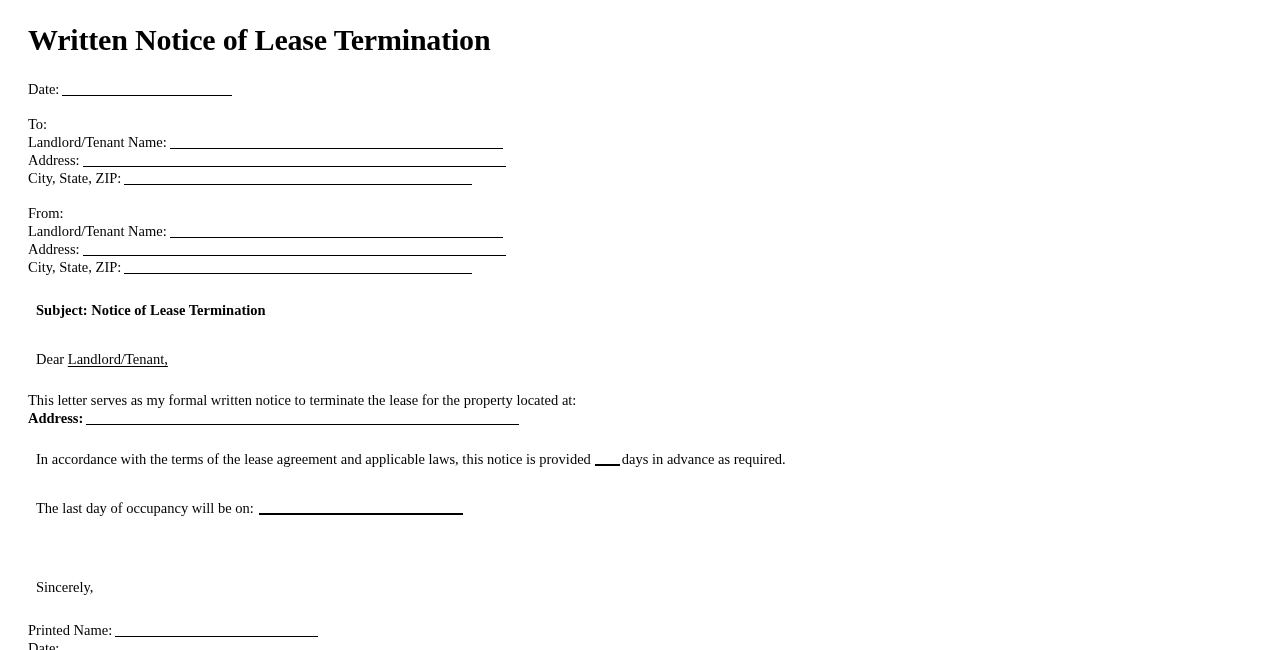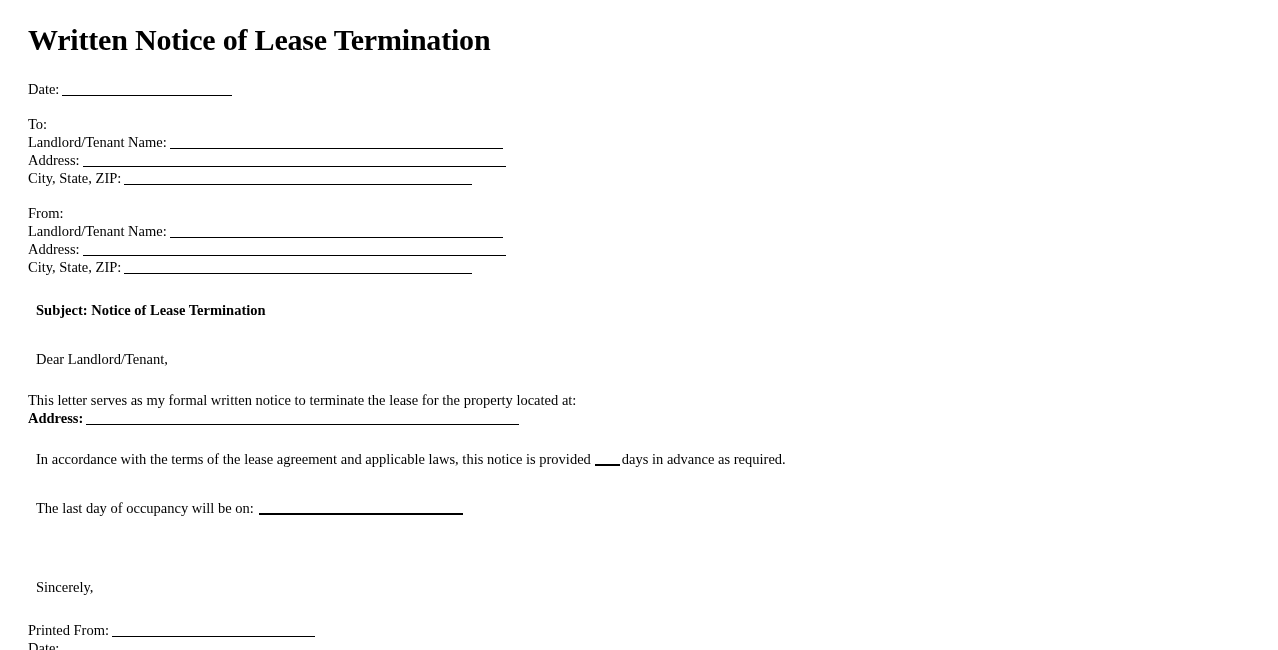--- a/index.html
+++ b/index.html
@@ -71,20 +71,21 @@
   .w-citystzip  { width: 348px; }
   .w-body-addr  { width: 433px; }
   .w-days       { width: 25px; vertical-align: -2px; margin-left: 4px; margin-right: 2px; }
   .w-lastday    { width: 204px; margin-left: 5px; }
   .w-contact    { width: 180px; margin-left: 5px; margin-right: 4px; }
   .w-signature  { width: 235px; }
   .w-printed    { width: 203px; }
   .w-date-bot   { width: 128px; }
 
   .underline-text {
+    text-decoration: underline;
     text-decoration-thickness: 1px;
     text-underline-offset: 2px;
   }
 </style>
 </head>
 <body>
 
 <div class="page">
   <div class="doc">
 
@@ -141,18 +142,18 @@
     <div class="spacer-sm"></div>
 
 
     <div class="spacer-sm"></div>
 
     <p class="para">Sincerely,</p>
 
     <div class="spacer-md"></div>
 
     <div class="block">
-      <p class="para"><span>Printed From:</span><span class="blank w-printed"></span></p>
+      <p class="para"><span>Printed Name:</span><span class="blank w-printed"></span></p>
       <p class="para"><span>Date:</span><span class="blank w-date-bot"></span></p>
     </div>
 
   </div>
 </div>
 
 </body></html>

